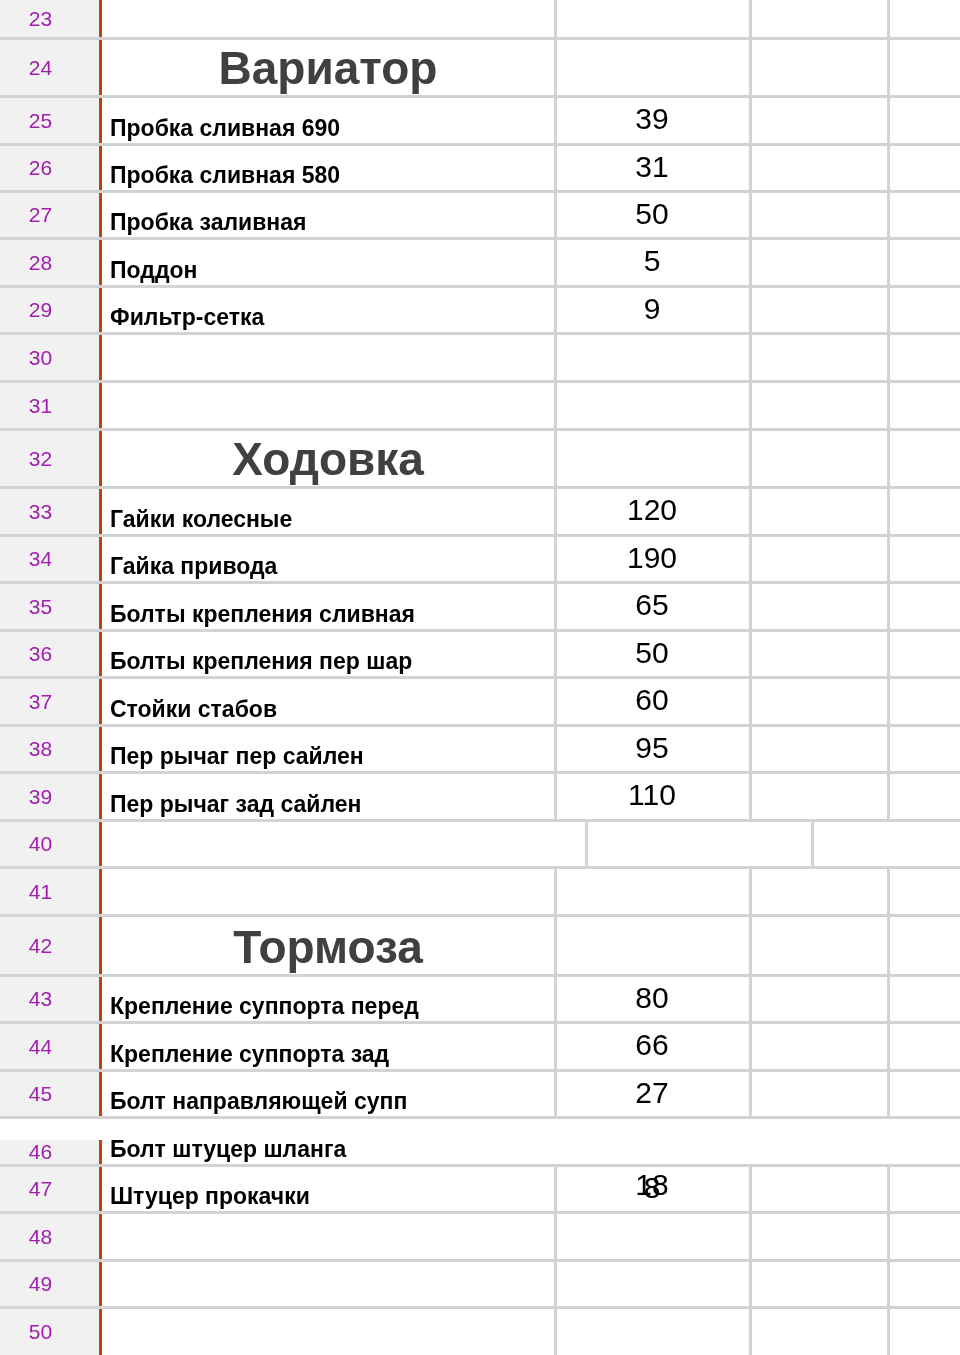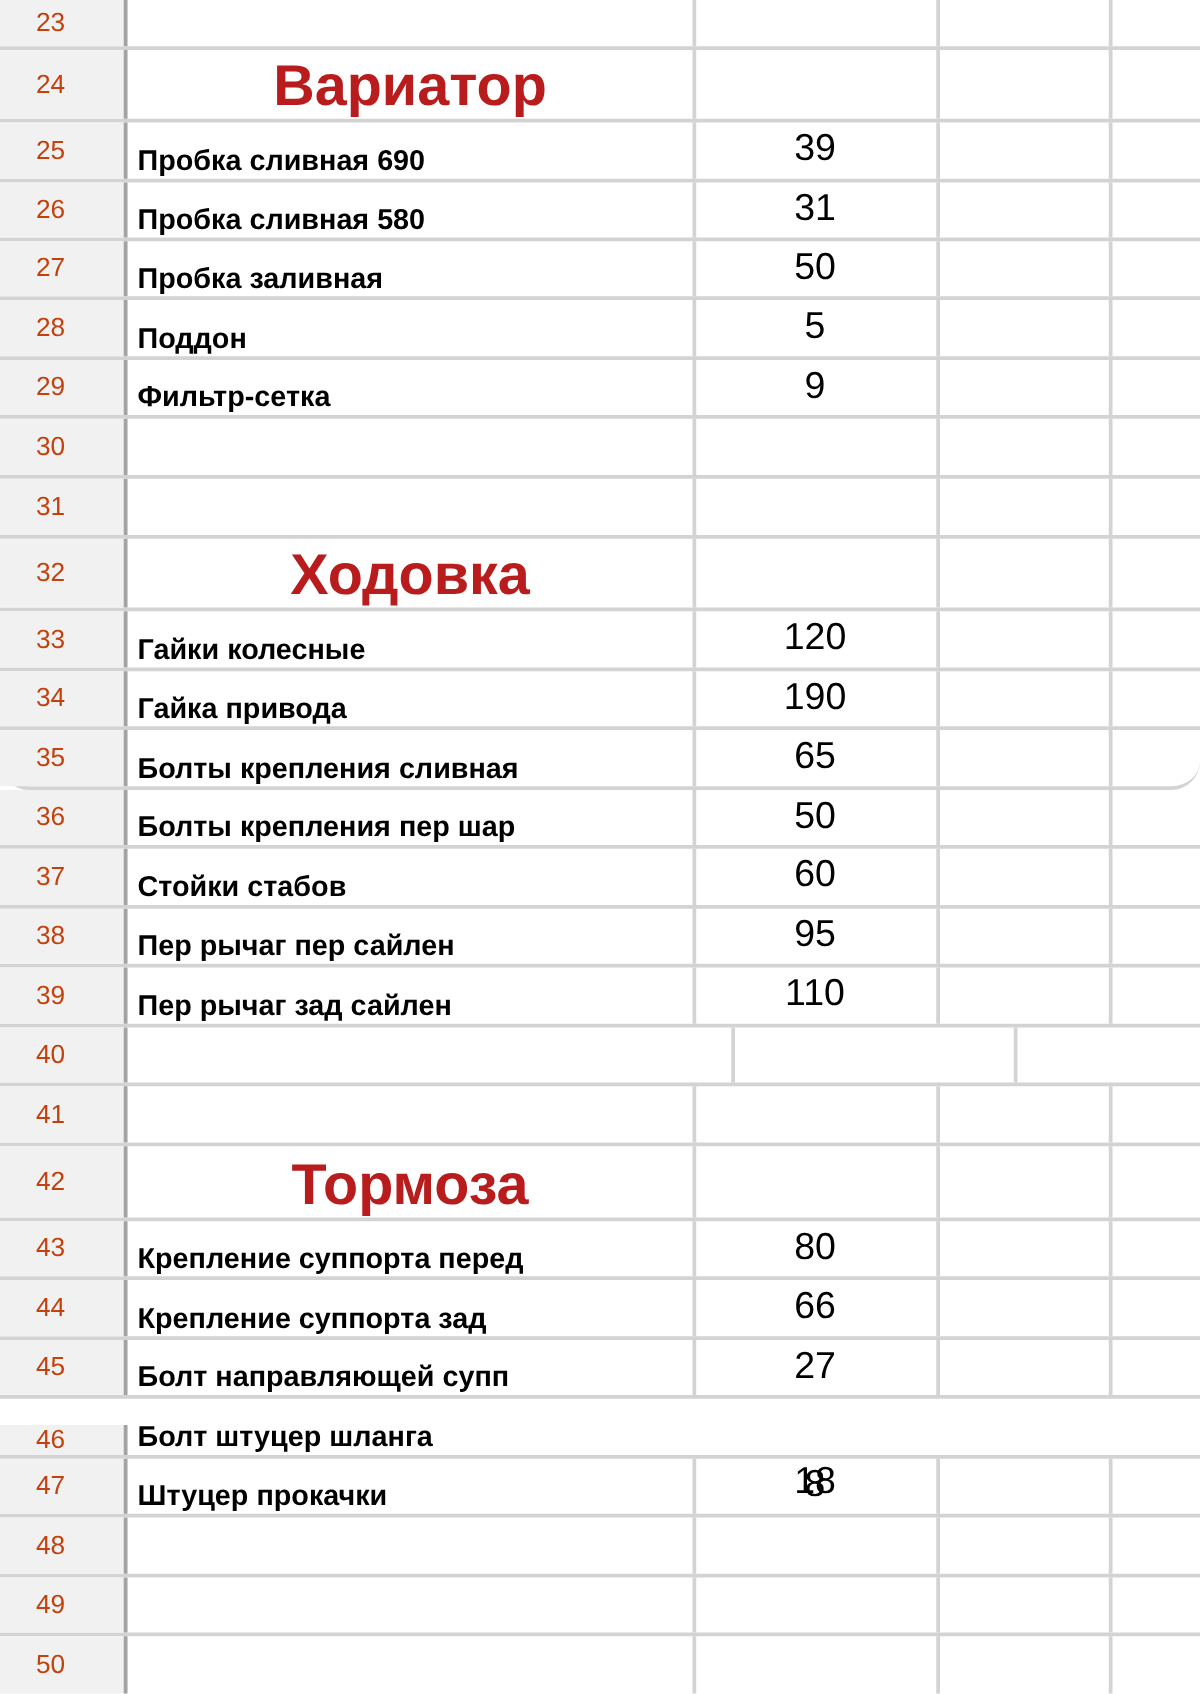--- a/index.html
+++ b/index.html
@@ -24,23 +24,23 @@
       position: relative;
       display: flex;
       width: 960px;
       box-sizing: border-box;
       border-bottom: 3px solid #d3d3d3;
     }
     .rownum {
       width: 102px;
       flex: 0 0 102px;
       background: #f1f1f1;
-      border-right: 3px solid #a3a3a3;
+      border-right: 3px solid #c2410c;
       box-sizing: border-box;
-      color: #c2410c;
+      color: #a21caf;
       font-size: 21px;
       display: flex;
       align-items: center;
       justify-content: center;
       padding-right: 18px;
     }
     .cell {
       box-sizing: border-box;
       border-right: 3px solid #d3d3d3;
       position: relative;
@@ -74,21 +74,21 @@
       padding-right: 2px;
     }
     .section-title {
       position: absolute;
       left: 0;
       right: 0;
       bottom: 2px;
       text-align: center;
       font-size: 46px;
       font-weight: bold;
-      color: #b91c1c;
+      color: #404040;
       line-height: 1;
       padding-bottom: 2px;
     }
   </style>
 </head>
 <body>
 
 <div class="sheet" id="sheet">
     <div class="row" style="height: 40px;">
       <div class="rownum">23</div>
@@ -199,21 +199,21 @@
       <div class="rownum">34</div>
       <div class="cell colA">
         <span class="item-name">Гайка привода</span>
       </div>
       <div class="cell colB">
         <span class="item-value">190</span>
       </div>
       <div class="cell colC"></div>
       <div class="cell colD"></div>
     </div>
-    <div class="row" style="height: 48px; border-radius: 23px;">
+    <div class="row" style="height: 48px;">
       <div class="rownum">35</div>
       <div class="cell colA">
         <span class="item-name">Болты крепления сливная</span>
       </div>
       <div class="cell colB">
         <span class="item-value">65</span>
       </div>
       <div class="cell colC"></div>
       <div class="cell colD"></div>
     </div>

